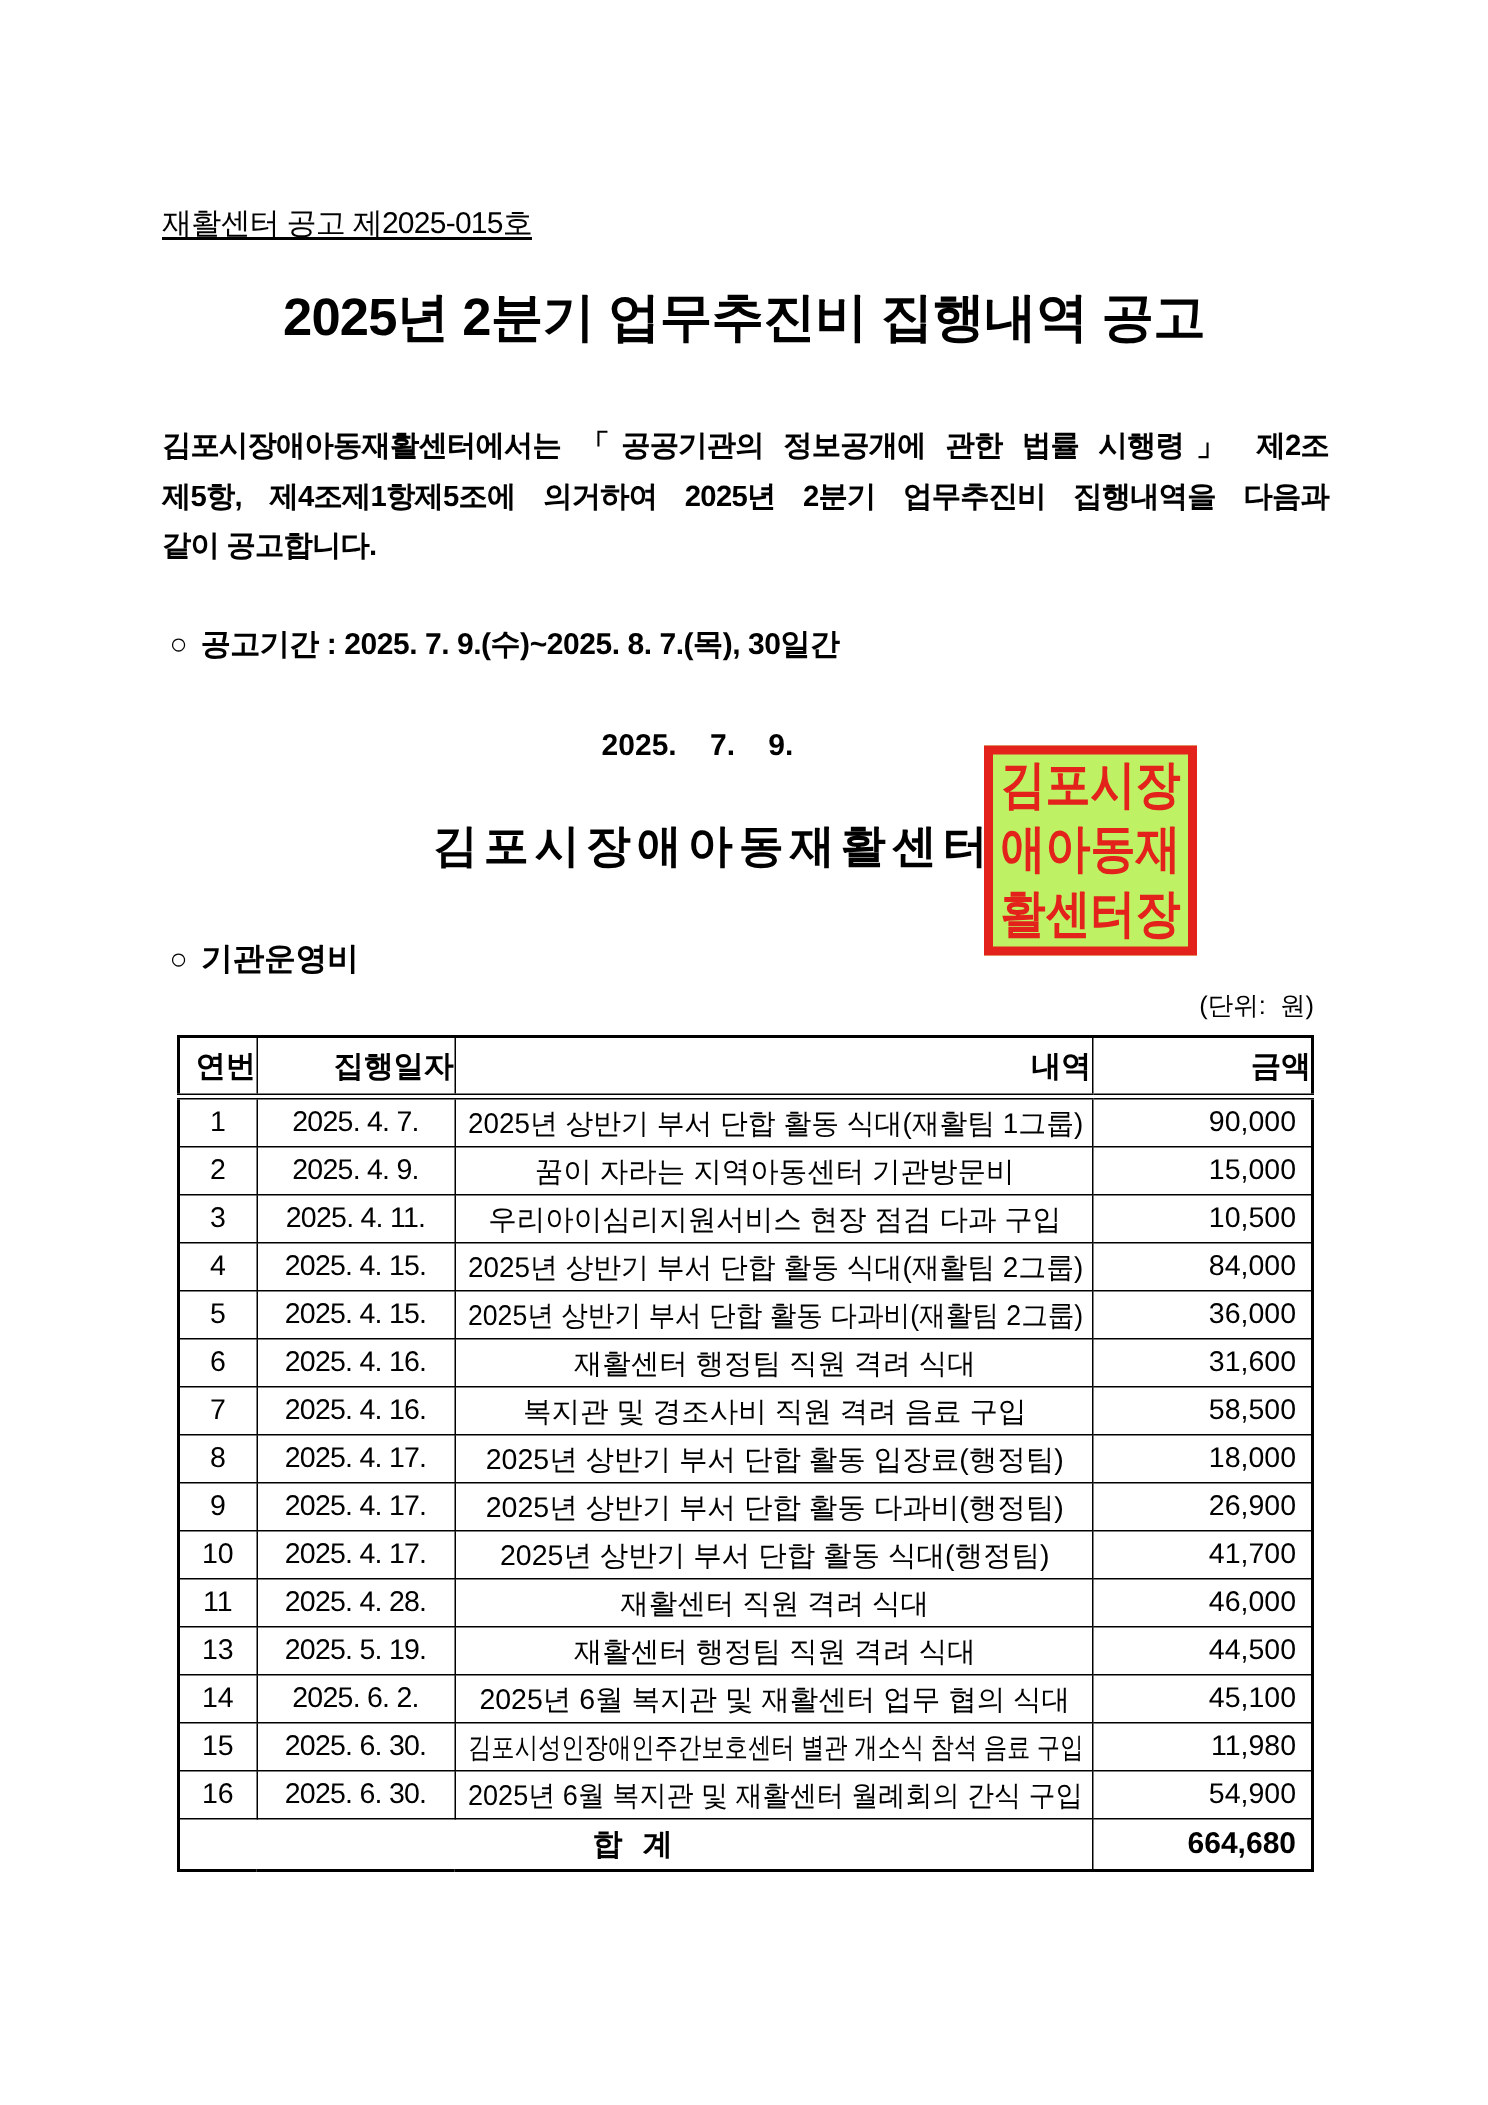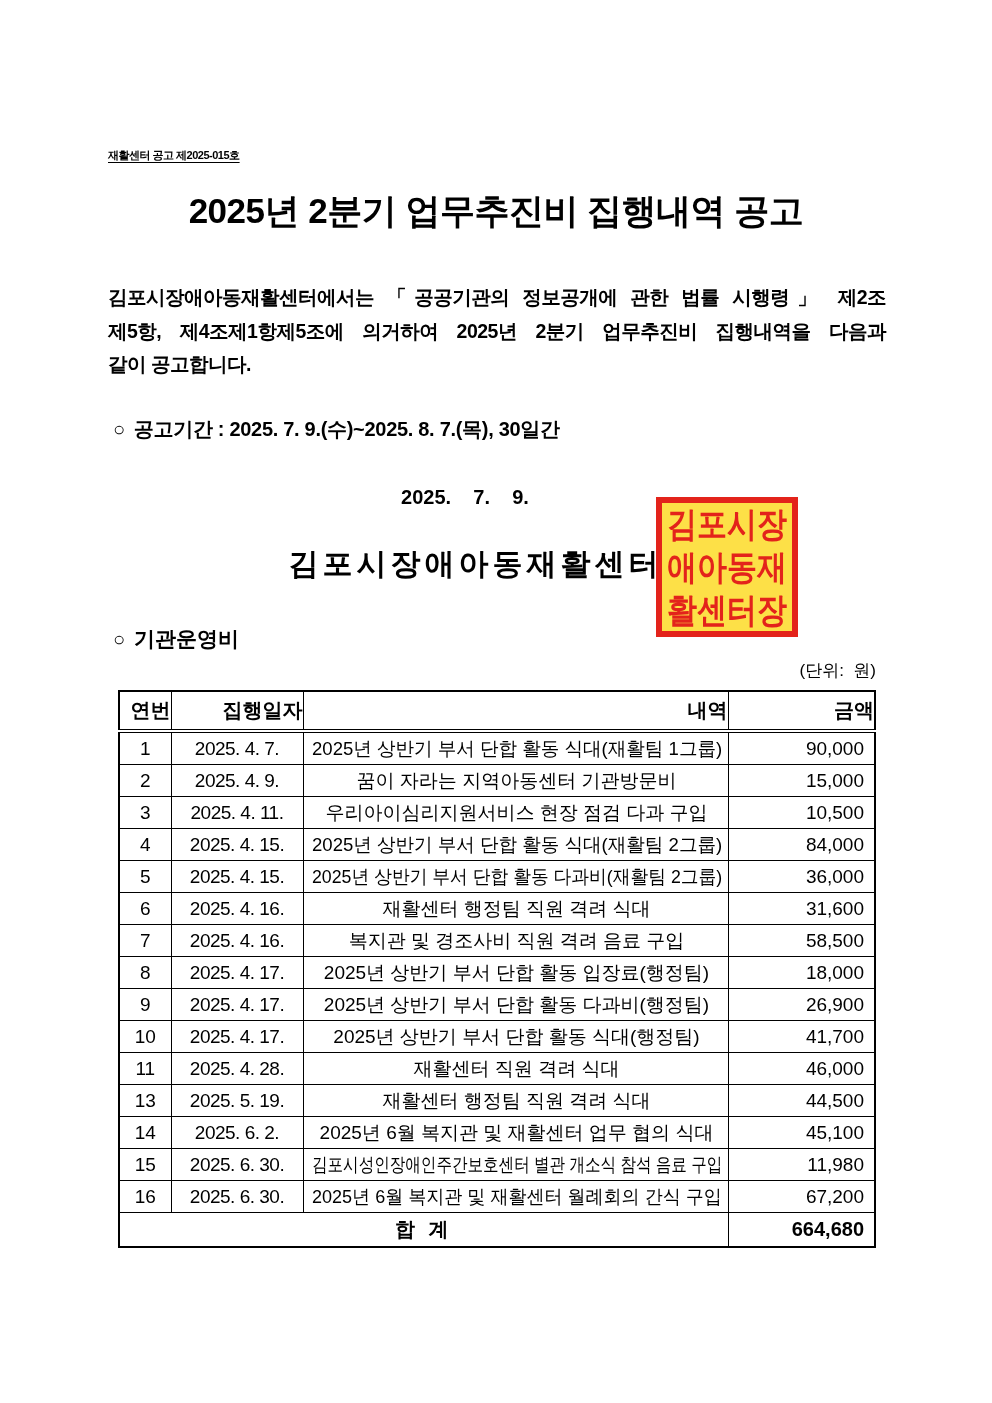--- a/index.html
+++ b/index.html
@@ -2,23 +2,23 @@
 <html><head>
 <meta charset="utf-8">
 <style>
   html,body { margin:0; padding:0; background:#ffffff; }
   .page {
     position:relative; width:992px; height:1403px; background:#ffffff;
     font-family:"Liberation Sans","DejaVu Sans",sans-serif; color:#000;
     overflow:hidden;
   }
   .doc-number {
-    position:absolute; left:108px; top:148px;
-    font-size:11px; letter-spacing:-0.5px; text-decoration:underline;
-    text-underline-offset:3px; font-weight:700;
+    position:absolute; left:108px; top:135px;
+    font-size:20px; letter-spacing:-0.5px; text-decoration:underline;
+    text-underline-offset:3px; font-weight:400;
   }
   .title {
     position:absolute; left:0; top:188px; width:992px; margin:0;
     text-align:center; font-size:35px; font-weight:bold; letter-spacing:-0.5px;
   }
   .body-text {
     position:absolute; left:108px; top:281px; width:778px;
     font-size:19.5px; line-height:33.5px; letter-spacing:-0.5px;font-weight:bold;
   }
   .body-line { white-space:nowrap; }
@@ -31,21 +31,21 @@
   .date-line {
     position:absolute; left:0; top:486px; width:930px; text-align:center;
     font-size:20px; font-weight:bold; white-space:pre;
   }
   .signer {
     position:absolute; left:0; top:544px; width:985px; text-align:center;
     font-size:30px; font-weight:bold; letter-spacing:4px;
   }
   .seal {
     position:absolute; left:656px; top:497px; width:130px; height:128px;
-    border:6px solid #e3231b; background:#fde047;
+    border:6px solid #e3231b; background:#bef264;
     display:flex; flex-direction:column; justify-content:space-around; align-items:center;
     z-index:2;
   }
   .seal-row {
     font-size:30px; font-weight:bold; line-height:1.0; letter-spacing:0px;
     white-space:nowrap; transform:scaleY(1.15);
   }
   .section-line {
     position:absolute; left:113px; top:625px;
     font-size:21px; font-weight:bold; white-space:pre;
@@ -199,21 +199,21 @@
         <tr>
           <td class="num">15</td>
           <td class="date">2025. 6. 30.</td>
           <td class="desc"><span class="fit" style="transform: scaleX(0.818363);">김포시성인장애인주간보호센터 별관 개소식 참석 음료 구입</span></td>
           <td class="amount">11,980</td>
         </tr>
         <tr>
           <td class="num">16</td>
           <td class="date">2025. 6. 30.</td>
           <td class="desc"><span class="fit" style="transform: scaleX(0.949074);">2025년 6월 복지관 및 재활센터 월례회의 간식 구입</span></td>
-          <td class="amount">67,200</td>
+          <td class="amount">54,900</td>
         </tr>
         <tr class="total-row">
           <td colspan="3" class="total-label">합 계</td>
           <td class="amount">664,680</td>
         </tr>
       </tbody>
   </table>
 
 </div>
 

